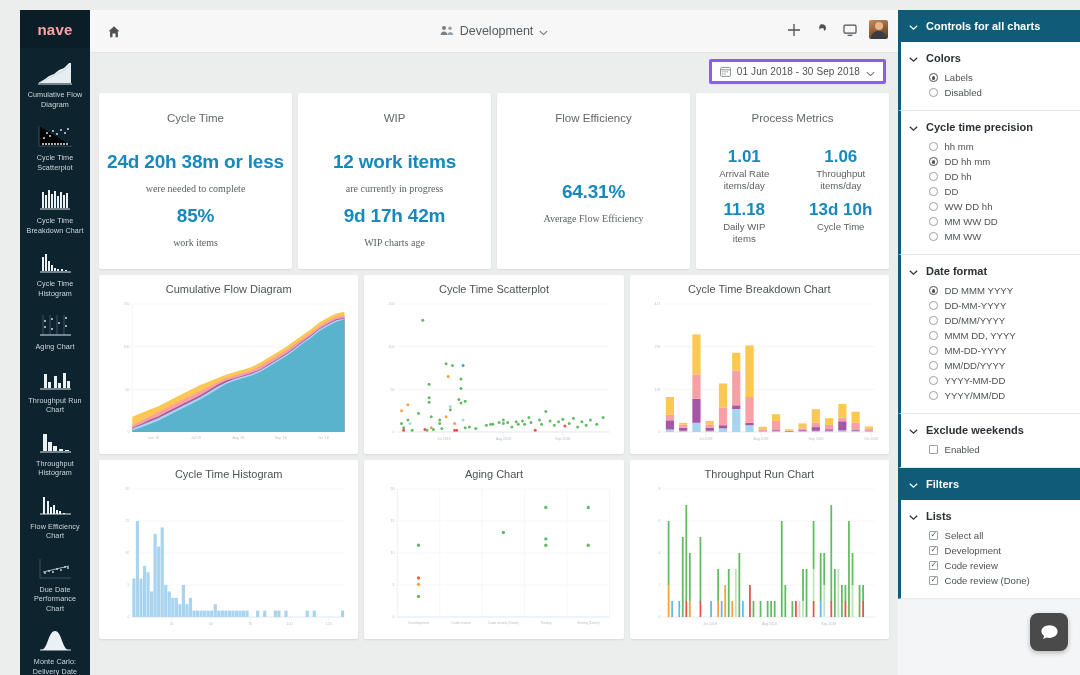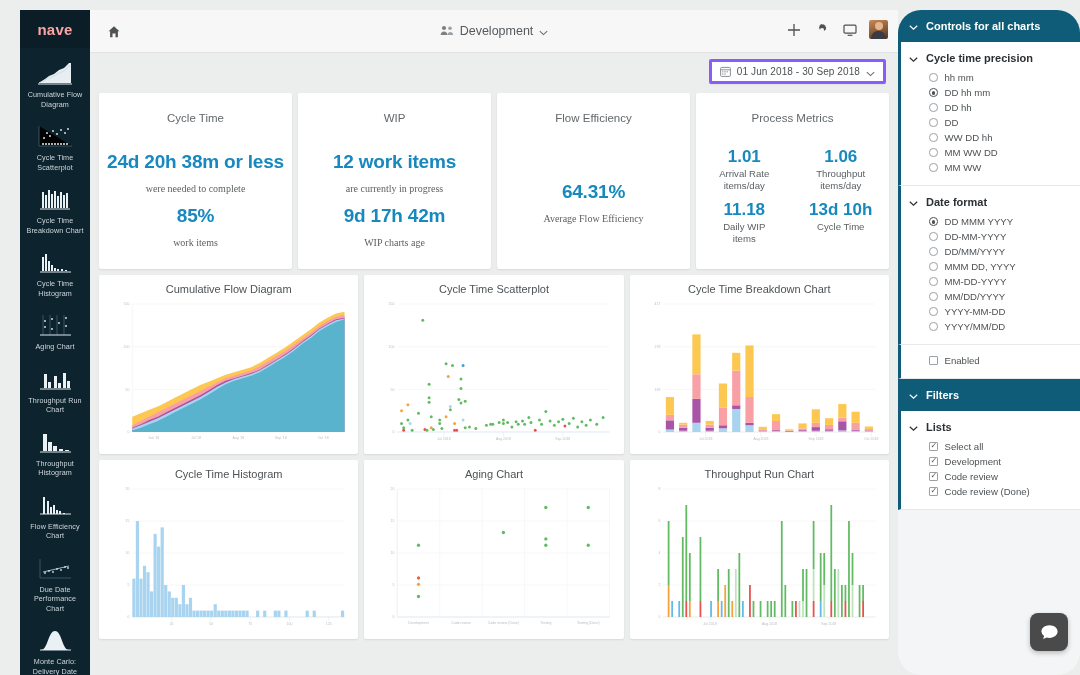--- a/index.html
+++ b/index.html
@@ -157,21 +157,20 @@
   .tick { font-size: 3.6px; fill: #b9bdc0; font-family: "Liberation Sans", sans-serif; }
   .gl { stroke: #eceef0; stroke-width: .5; }
 
   
   .rpanel {
     position: absolute; right: 0; top: 10px;
     width: 182px; height: 665px;
     background: #f4f5f6;
     overflow: hidden;
     font-size: 10px;
-    border-radius: 23px;
   }
   .sect-head {
     background: #0e5c77; color: #fff;
     height: 32px; display: flex; align-items: center; gap: 8px;
     padding: 0 11px;
     font-size: 11px; font-weight: 600;
     cursor: pointer;
   }
   .grp {
     background: #fff; padding: 8px 0 10px 0;
@@ -925,20 +924,36 @@
       </span>
       <span>Controls for all charts</span>
     </div>
 
     <div id="panel-groups">
         <div class="grp">
           <div class="grp-title">
             <span class="chev"><svg width="9" height="9" viewBox="0 0 9 6">
                 <path d="M.8 1.2 4.5 4.6 8.2 1.2" stroke="#2b3034" stroke-width="1.2" fill="none"></path>
               </svg></span>
+            <span>Colors</span>
+          </div>
+          <div class="opt">
+            <span class="radio on"></span>
+            <span>Labels</span>
+          </div>
+          <div class="opt">
+            <span class="radio"></span>
+            <span>Disabled</span>
+          </div>
+        </div>
+        <div class="grp">
+          <div class="grp-title">
+            <span class="chev"><svg width="9" height="9" viewBox="0 0 9 6">
+                <path d="M.8 1.2 4.5 4.6 8.2 1.2" stroke="#2b3034" stroke-width="1.2" fill="none"></path>
+              </svg></span>
             <span>Cycle time precision</span>
           </div>
           <div class="opt">
             <span class="radio"></span>
             <span>hh mm</span>
           </div>
           <div class="opt">
             <span class="radio on"></span>
             <span>DD hh mm</span>
           </div>
@@ -997,20 +1012,26 @@
           <div class="opt">
             <span class="radio"></span>
             <span>YYYY-MM-DD</span>
           </div>
           <div class="opt">
             <span class="radio"></span>
             <span>YYYY/MM/DD</span>
           </div>
         </div>
         <div class="grp">
+          <div class="grp-title">
+            <span class="chev"><svg width="9" height="9" viewBox="0 0 9 6">
+                <path d="M.8 1.2 4.5 4.6 8.2 1.2" stroke="#2b3034" stroke-width="1.2" fill="none"></path>
+              </svg></span>
+            <span>Exclude weekends</span>
+          </div>
           <div class="opt">
             <span class="cbox"></span>
             <span>Enabled</span>
           </div>
         </div>
       </div>
 
     <div class="sect-head">
       <span class="chev">
         <svg width="9" height="9" viewBox="0 0 9 6">

